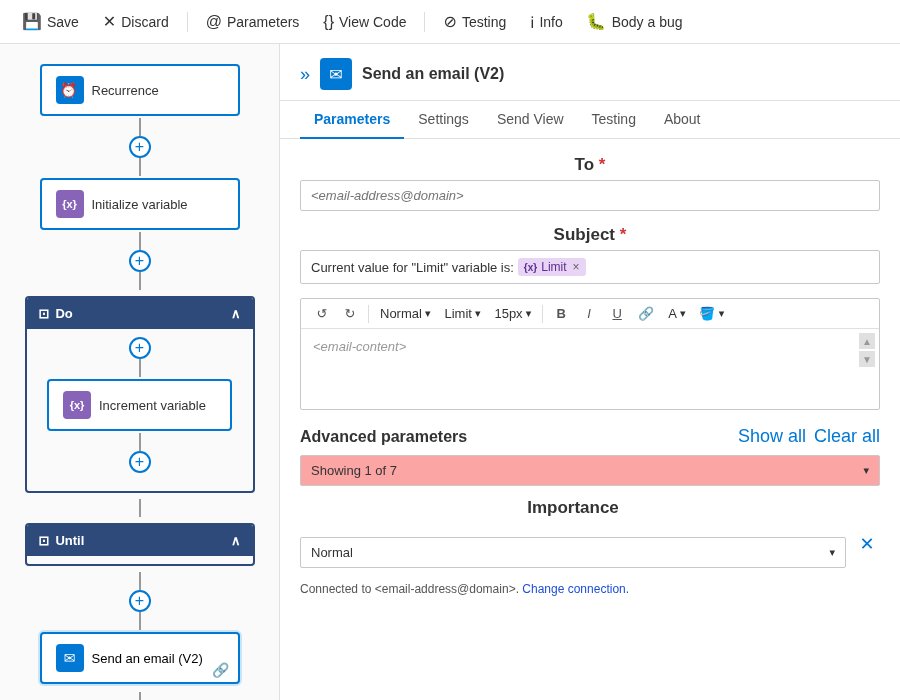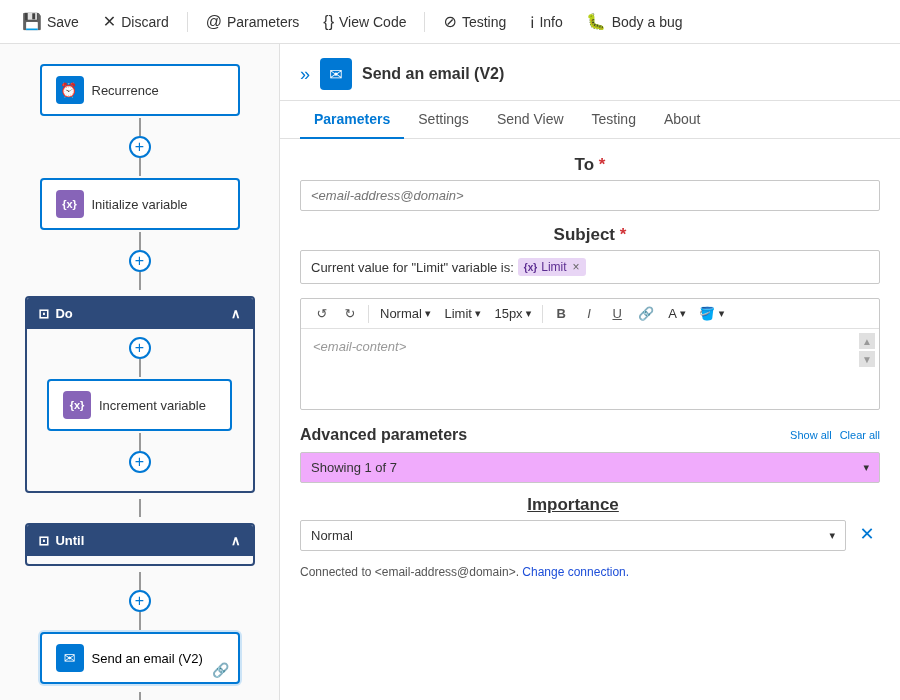--- a/index.html
+++ b/index.html
@@ -180,28 +180,28 @@
     
     .advanced-section { margin-top: 16px; }
     .advanced-header {
       display: flex; align-items: center; justify-content: space-between;
       margin-bottom: 8px;
     }
     .advanced-label { font-size: 16px; font-weight: 600; color: #333; }
     .advanced-actions { display: flex; gap: 8px; }
     .link-btn {
       border: none; background: none; color: #0078d4; cursor: pointer;
-      font-size: 11px; text-decoration: none;
+      font-size: 18px; text-decoration: none;
     }
 
     .select-dropdown {
       width: 100%; border: 1px solid #c8c8c8; border-radius: 2px;
       padding: 7px 10px; font-size: 13px; color: #333;
       display: flex; align-items: center; justify-content: space-between;
-      background: #f0abfc; cursor: pointer;
+      background: #fca5a5; cursor: pointer;
     }
 
     .importance-row {
       display: flex; align-items: center; gap: 8px; margin-top: 12px;
     }
     .importance-select {
       flex: 1; border: 1px solid #c8c8c8; border-radius: 2px;
       padding: 7px 10px; font-size: 13px; color: #333;
       display: flex; align-items: center; justify-content: space-between;
       background: #fff; cursor: pointer;
@@ -428,21 +428,21 @@
             <button class="link-btn">Clear all</button>
           </div>
         </div>
         <div class="select-dropdown">
           <span>Showing 1 of 7</span>
           <span class="chevron">▾</span>
         </div>
 
         <div class="importance-row">
           <div style="flex:1;">
-            <div class="field-label" style="margin-bottom:5px;text-decoration:underline;">Importance</div>
+            <div class="field-label" style="margin-bottom:19px;">Importance</div>
             <div class="importance-select">
               <span>Normal</span>
               <span class="chevron">▾</span>
             </div>
           </div>
           <button class="remove-btn" style="margin-top:22px;">✕</button>
         </div>
 
         <div class="connection-note">
           <span>Connected to &lt;email-address@domain&gt;.</span>

